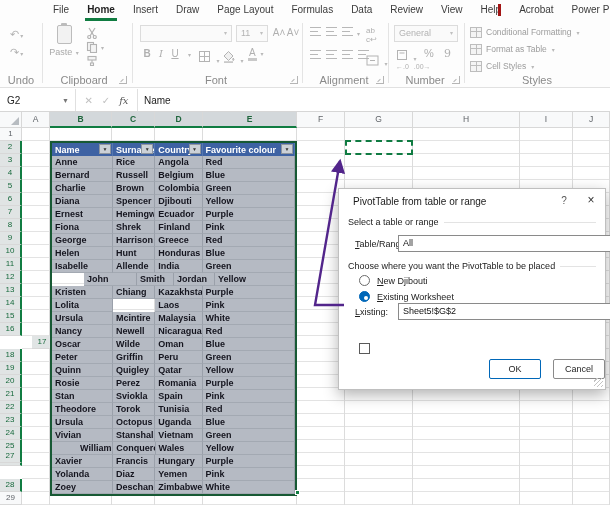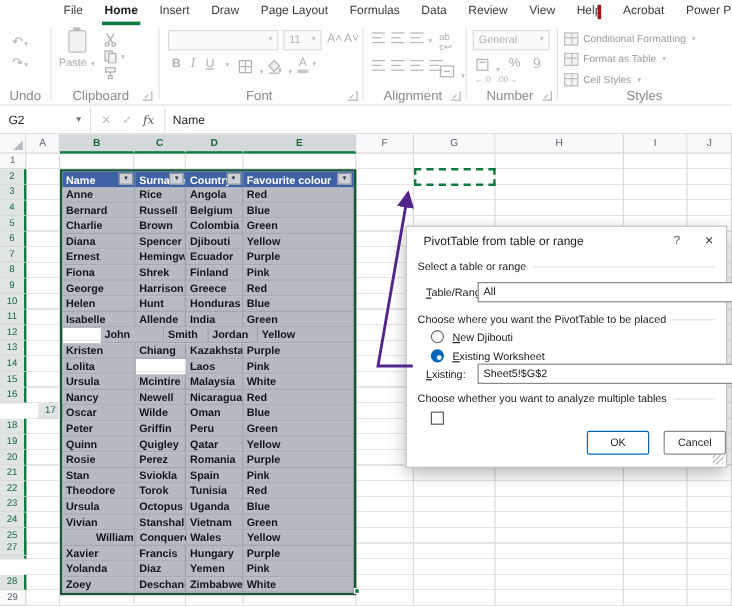--- a/index.html
+++ b/index.html
@@ -547,23 +547,19 @@
   </div>
 
   <div class="dlabel" style="left:16px; top:118px">
     <span class="mn">L</span><span>xisting:</span>
   </div>
   <div class="dinput" style="top:114px">
     <span>Sheet5!$G$2</span>
     
   </div>
 
-  <div class="dsection" style="top:138px">
-    <span>Choose whether you want to analyze multiple tables</span>
-      <span class="rule"></span>
-  </div>
 
   <div class="checkbox" style="left:20px; top:154px"></div>
 
   <div class="dbtn default" style="left:150px">OK</div>
   <div class="dbtn" style="left:214px">Cancel</div>
   <div class="grip"></div>
 </div>
 
 </body></html>

